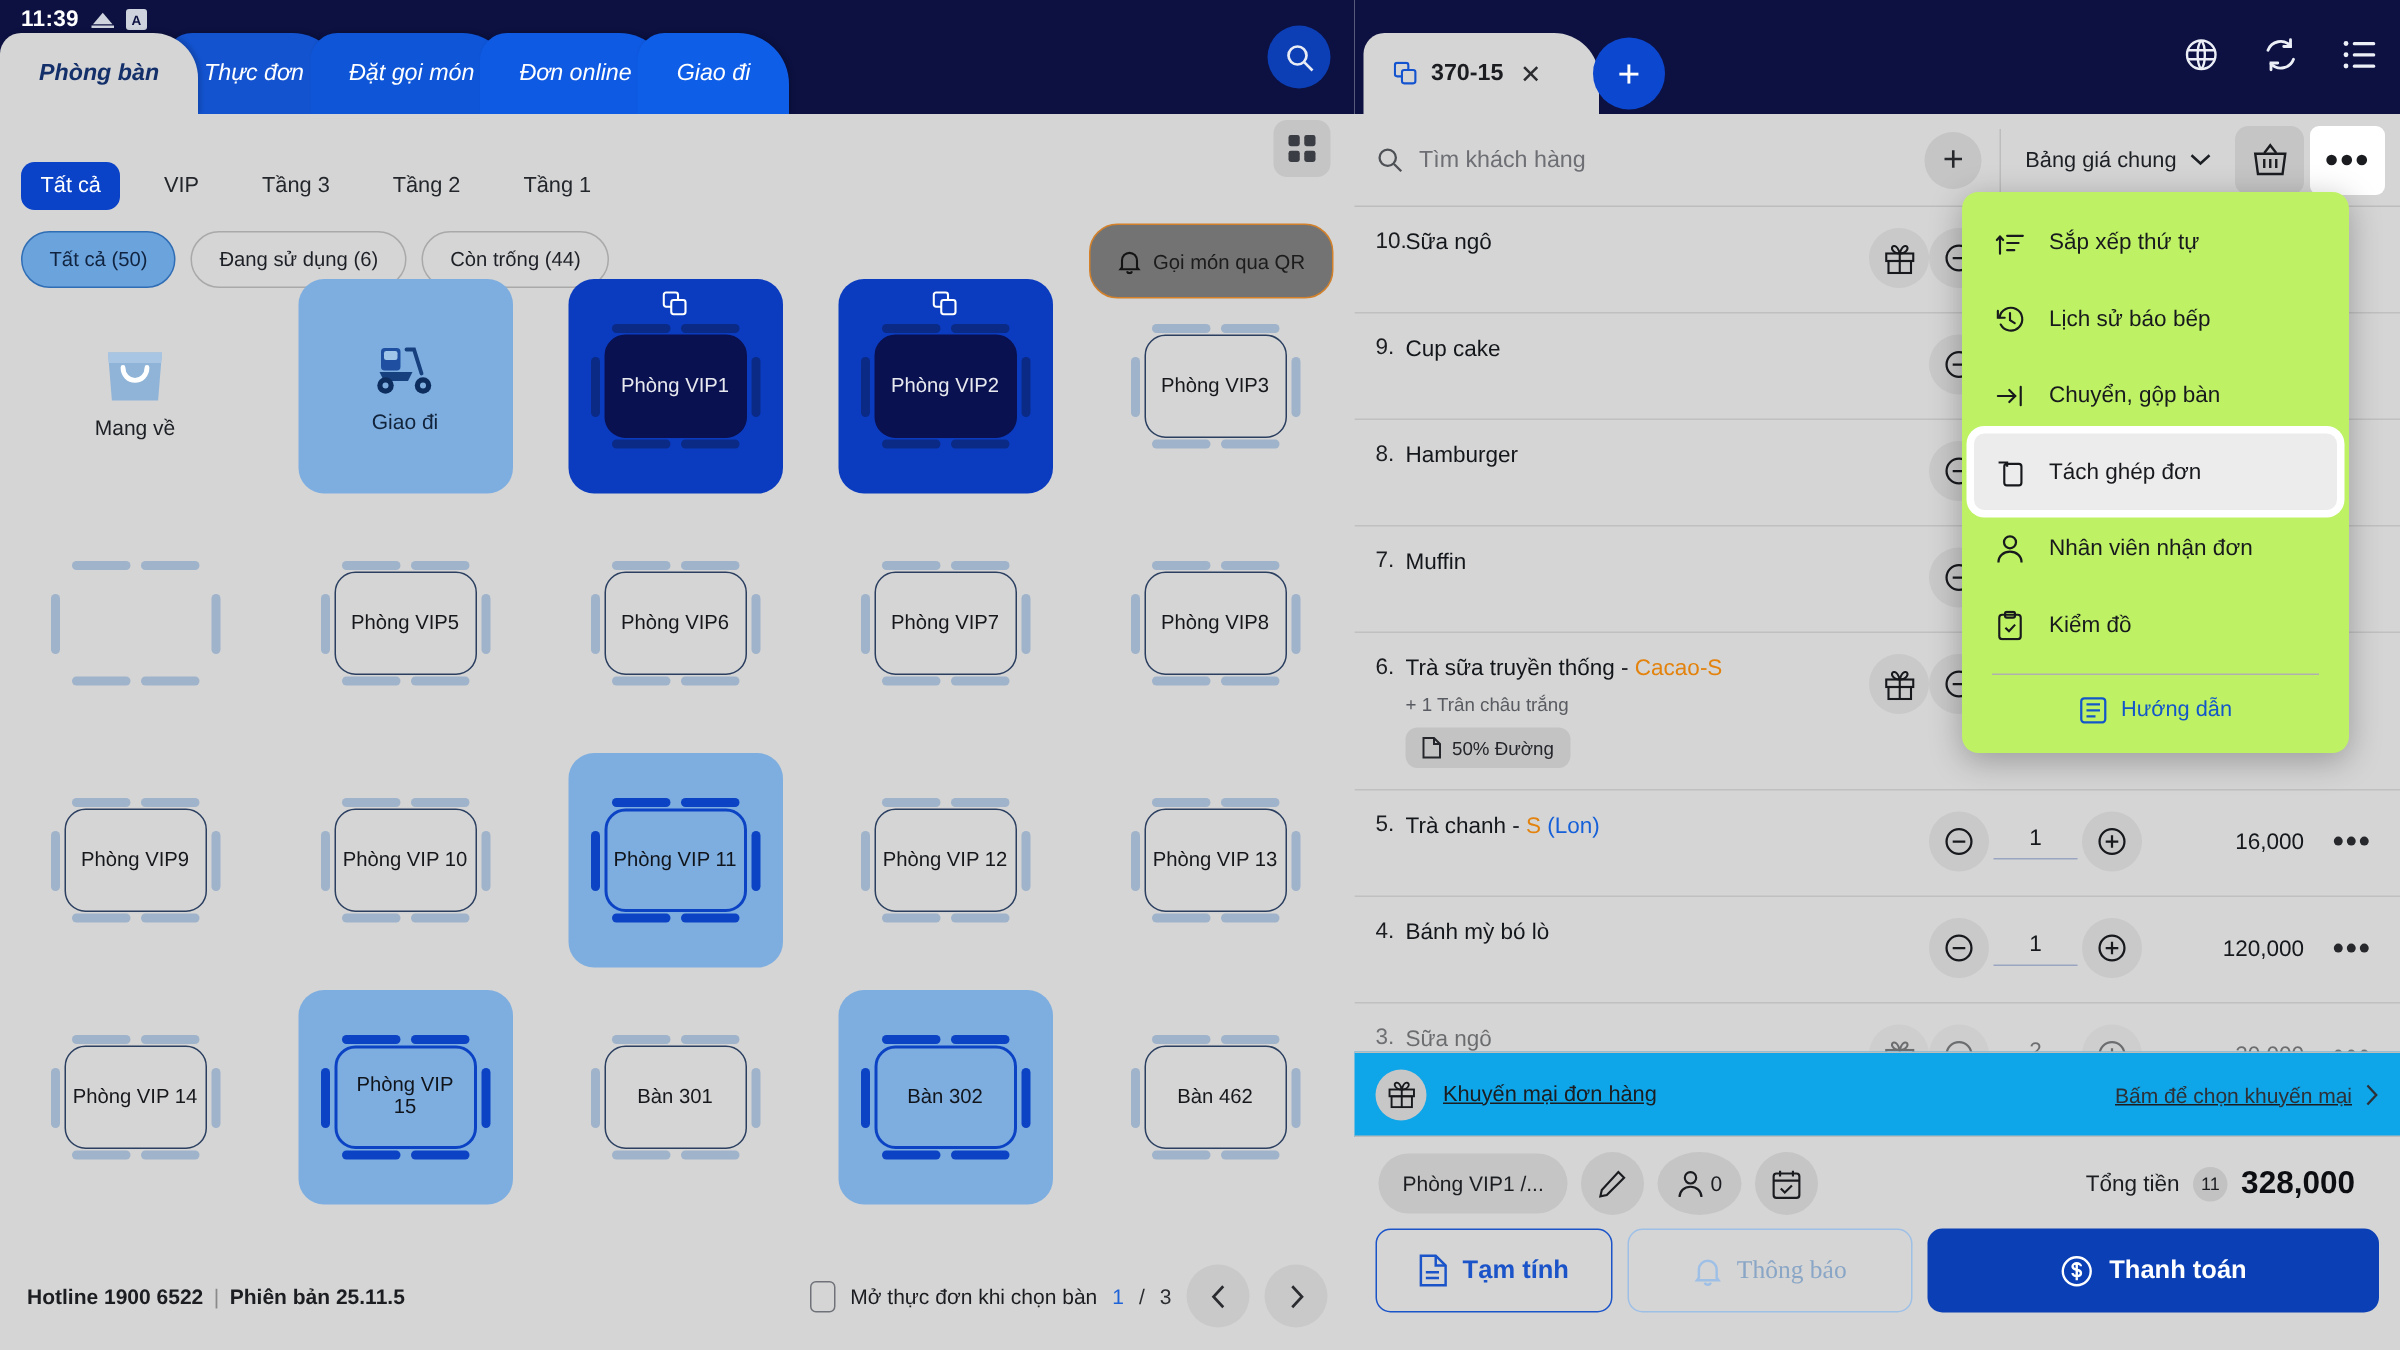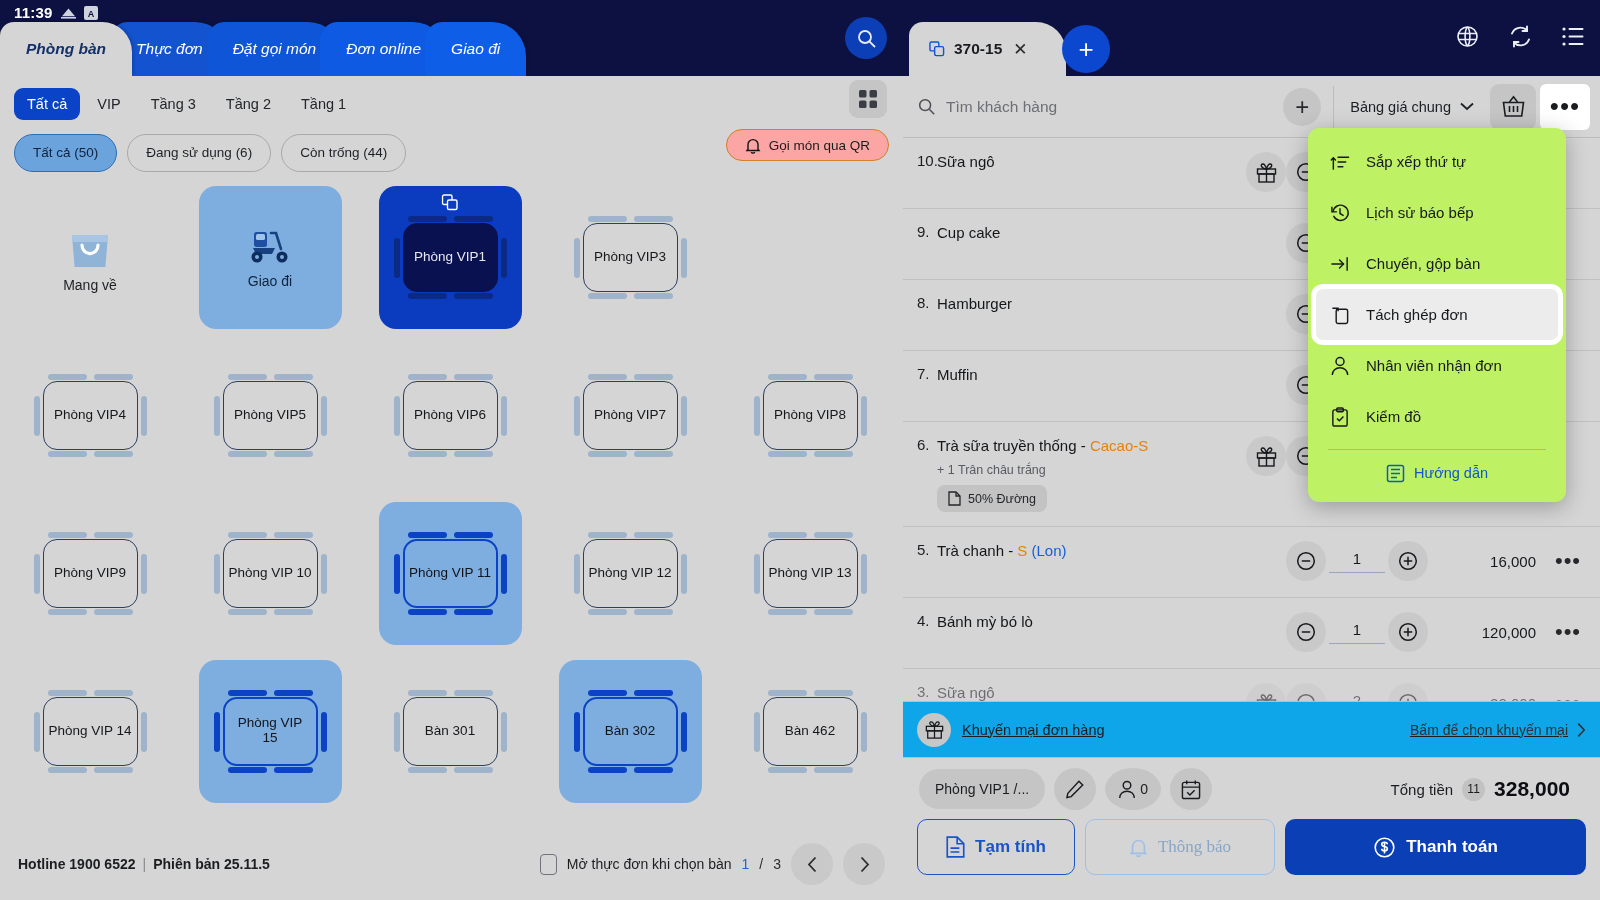--- a/index.html
+++ b/index.html
@@ -42,41 +42,41 @@
   .tab.active {
     background:#d5d5d5; color:#14306b; font-weight:600; z-index:9;
     border-radius:14px 30px 0 0;
   }
   .searchbtn {
     position:absolute; right:16px; top:17px; width:42px; height:42px;
     border-radius:50%; background:#0c3fb5; display:flex; align-items:center; justify-content:center;
   }
 
   .filterrow {
-    display:flex; align-items:center; gap:4px; padding:9px 14px 0 14px; height:46px;
+    display:flex; align-items:center; gap:16px; padding:9px 14px 0 14px; height:46px;margin-top:20px;
   }
   .fpill {
     font-size:14.5px; color:#23262b; padding:8px 13px; border-radius:9px;
   }
   .fpill.on { background:#0a42c8; color:#fff; font-weight:500; }
 
   .gridtoggle {
     position:absolute; right:16px; top:80px; width:38px; height:38px;
     border-radius:9px; background:#c5c5c5; display:flex; align-items:center; justify-content:center;
   }
 
   .chiprow { display:flex; align-items:center; gap:10px; padding:7px 14px 0 14px; position:relative; height:54px;}
   .chip {
     height:38px; padding:0 18px; border-radius:19px; display:flex; align-items:center;
     font-size:13.5px; color:#1d2026; border:1px solid #a9a9a9; background:transparent;
   }
   .chip.sel { background:#6ba3dd; border-color:#2f6db5; color:#10233f; }
   .qrbtn {
-    position:absolute; right:14px; top:7px; height:32px; padding:0 18px;
-    border-radius:19px; background:#fca5a5; border:1.5px solid #d2802a;
+    position:absolute; right:14px; top:7px; height:50px; padding:0 18px;
+    border-radius:19px; background:#737373; border:1.5px solid #d2802a;
     display:flex; align-items:center; gap:8px; font-size:13.5px; color:#1c1c1c;
   }
 
   
   .tablearea { position:absolute; left:0; top:178px; width:903px; height:650px; }
   .trow { display:flex; height:158px; }
   .tcell { width:180px; display:flex; align-items:center; justify-content:center; }
 
   .card {
     width:143px; height:143px; border-radius:17px;
@@ -349,20 +349,43 @@
                   <span></span>
                   <span></span>
                 </div>
               <div class="lft"></div>
                 <div class="rgt"></div>
               <div class="body">Phòng VIP1</div>
             </div>
           </div>
         </div>
         <div class="tcell">
+          <div class="card occ">
+            <span class="splitic">
+              <svg width="17" height="17" viewBox="0 0 17 17" fill="none" stroke="#fff" stroke-width="1.4">
+                  <rect x="1" y="1" width="9.5" height="9.5" rx="1.6"></rect>
+                  <rect x="6" y="6" width="9.5" height="9.5" rx="1.6" fill="#0b3cc0"></rect>
+                </svg>
+            </span>
+            <div class="tbl">
+              <div class="top">
+                  <span></span>
+                  <span></span>
+                </div>
+                <div class="bot">
+                  <span></span>
+                  <span></span>
+                </div>
+              <div class="lft"></div>
+                <div class="rgt"></div>
+              <div class="body">Phòng VIP2</div>
+            </div>
+          </div>
+        </div>
+        <div class="tcell">
           <div class="card">
             <div class="tbl">
               <div class="top">
                   <span></span>
                   <span></span>
                 </div>
                 <div class="bot">
                   <span></span>
                   <span></span>
                 </div>
@@ -381,21 +404,20 @@
                 <div class="top">
                   <span></span>
                   <span></span>
                 </div>
                 <div class="bot">
                   <span></span>
                   <span></span>
                 </div>
                 <div class="lft"></div>
                 <div class="rgt"></div>
-            <div class="body">Phòng VIP4</div>
               </div>
             </div>
           </div>
         <div class="tcell">
             <div class="card">
           <div class="tbl">
                 <div class="top">
                   <span></span>
                   <span></span>
                 </div>

